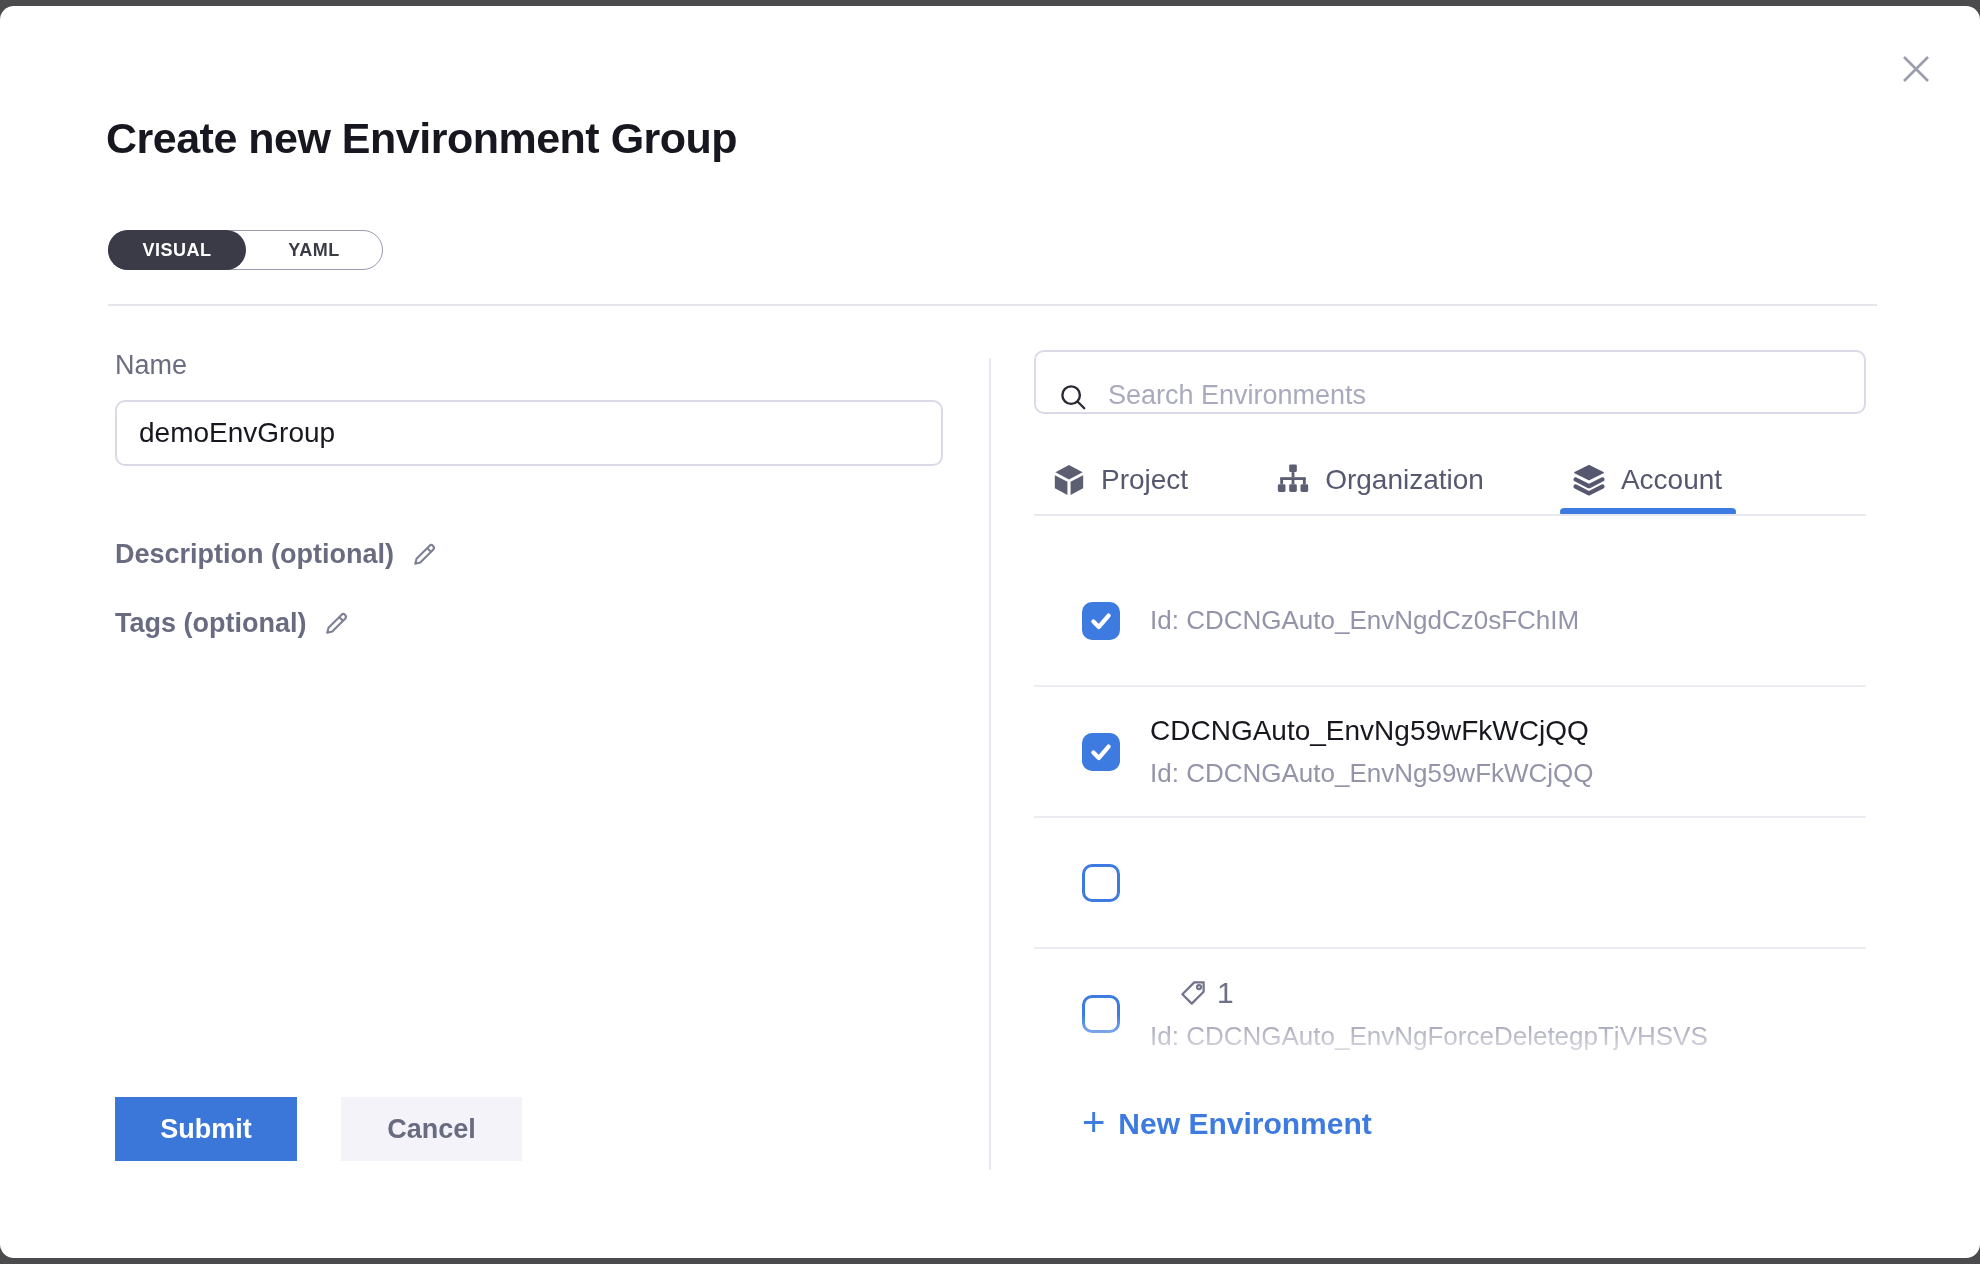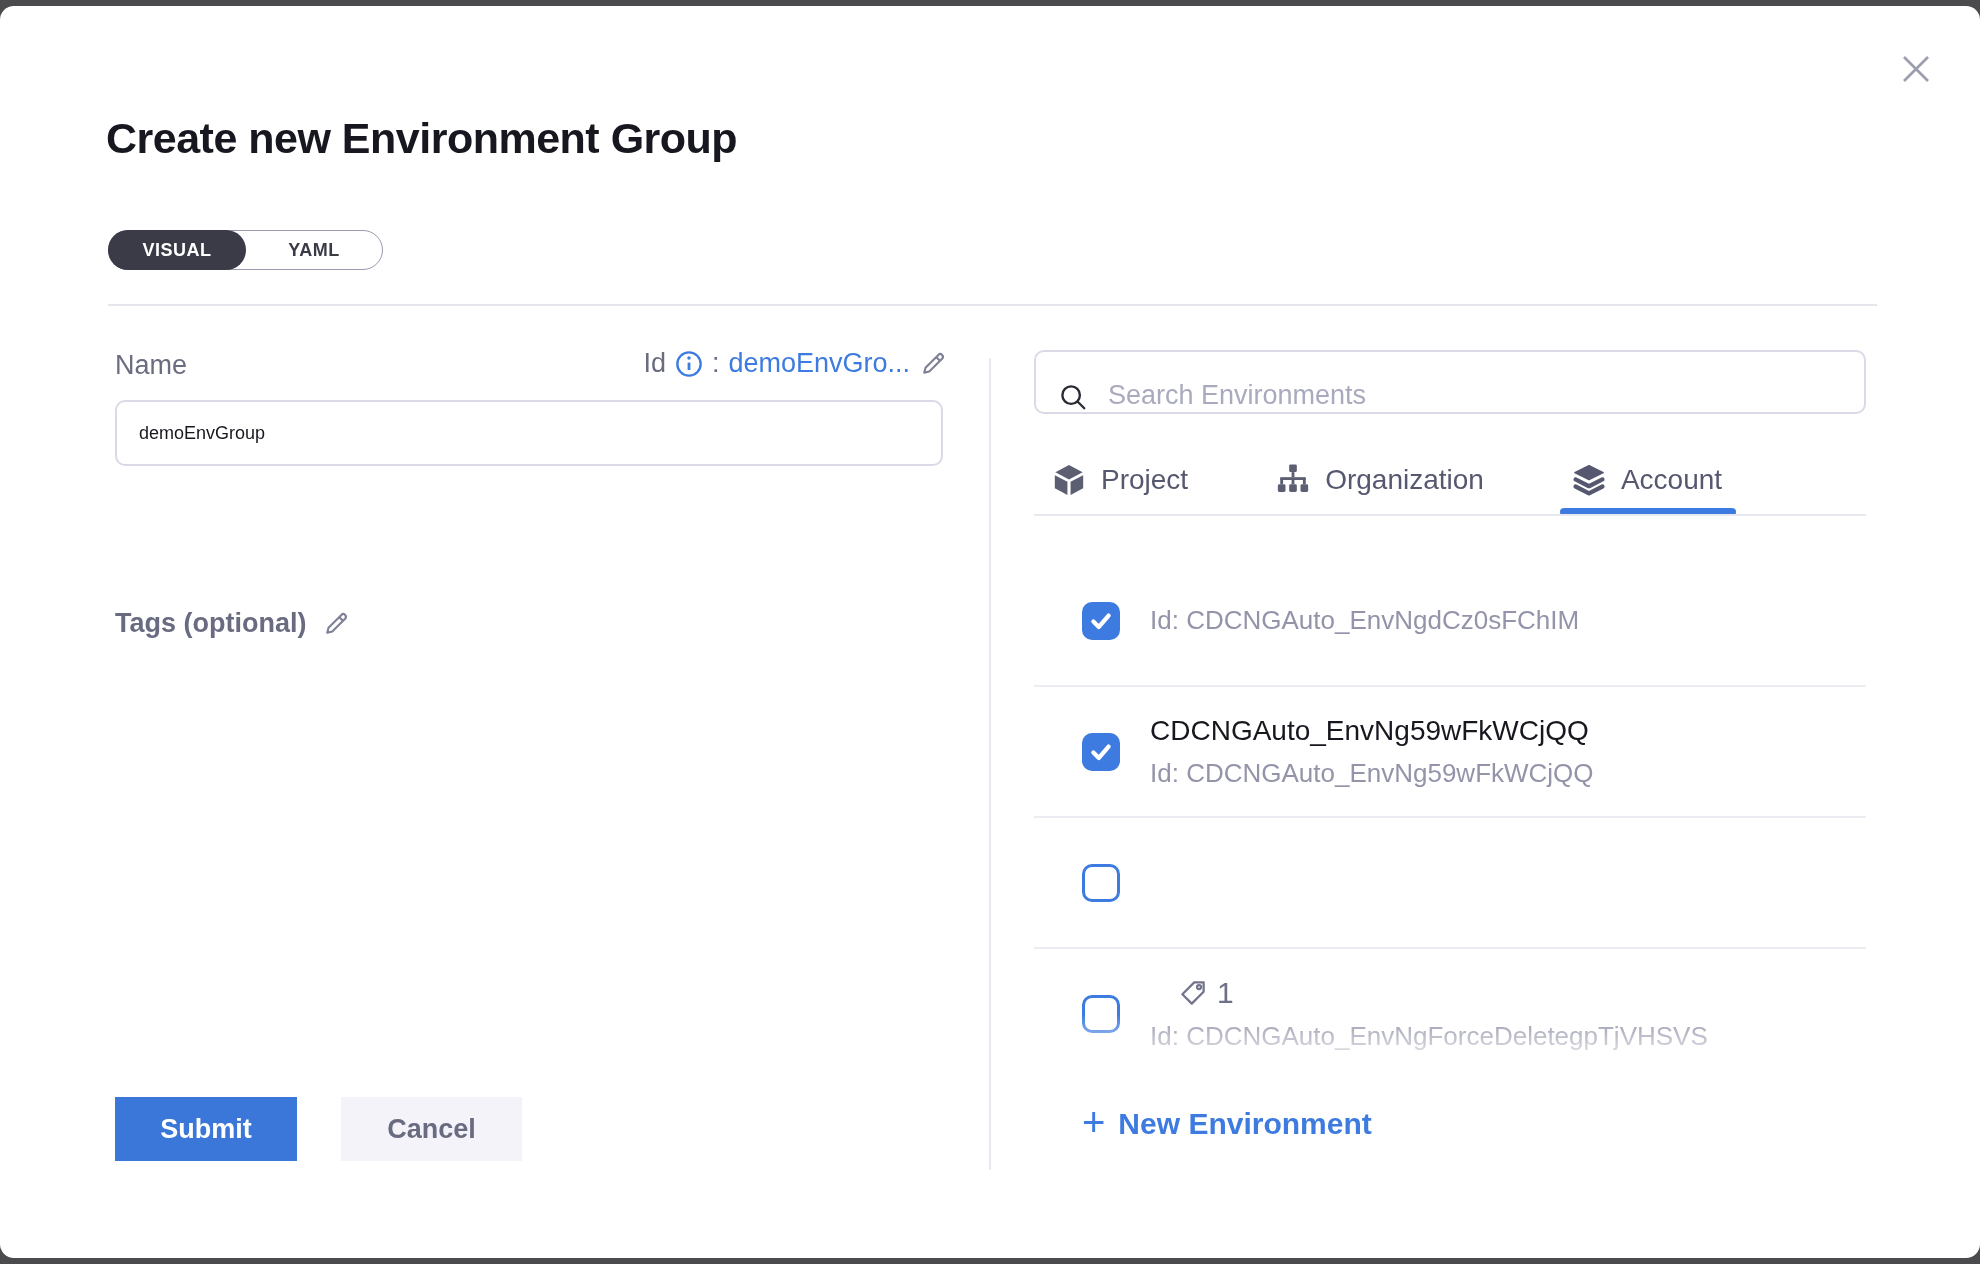--- a/index.html
+++ b/index.html
@@ -22,21 +22,21 @@
   .v-divider{position:absolute;left:989px;top:352px;width:2px;height:812px;background:#e8e8f0;}
   
   .name-label{position:absolute;left:115px;top:344px;font-size:27px;color:#6a6c80;}
   .id-row{position:absolute;left:585px;top:342px;width:362px;display:flex;align-items:center;
     justify-content:flex-end;gap:9px;font-size:27px;}
   .id-row .id-word{color:#6a6c80;}
   .id-row .id-colon{color:#6a6c80;}
   .id-row .id-link{color:#3d7be0;cursor:pointer;}
   .icon-sm{width:28px;height:28px;display:block;}
   .name-input{position:absolute;left:115px;top:394px;width:828px;height:66px;box-sizing:border-box;
-    border:2px solid #d9dae6;border-radius:10px;font-size:18px;color:#17171f;
+    border:2px solid #d9dae6;border-radius:10px;font-size:28px;color:#17171f;
     padding:0 0 0 22px;outline:none;font-family:"Liberation Sans",sans-serif;background:#fff;}
   .opt-row{position:absolute;display:flex;align-items:center;gap:16px;
     font-size:27px;font-weight:700;color:#696b80;}
   .opt-desc{left:115px;top:533px;}
   .opt-tags{left:115px;top:602px;}
   .pencil{color:#7e8095;cursor:pointer;}
   
   .btn{position:absolute;top:1091px;height:64px;border:none;border-radius:0;
     font-size:27px;font-weight:700;cursor:pointer;font-family:"Liberation Sans",sans-serif;}
   .btn-submit{left:115px;width:182px;background:#3b77d8;color:#ffffff;}
@@ -97,41 +97,32 @@
   <div class="toggle">
     <div class="seg active">VISUAL</div>
     <div class="seg">YAML</div>
   </div>
 
   <div class="top-divider"></div>
   <div class="v-divider"></div>
 
   <div class="name-label">Name</div>
 
-  <div class="id-row">
-    <span class="id-word">Id</span>
-    <span style="display:flex;">
-      <svg class="icon-sm" viewBox="0 0 24 24" fill="none">
-        <circle cx="12" cy="12" r="10" stroke="#3d7be0" stroke-width="2"></circle>
-        <line x1="12" y1="10.8" x2="12" y2="17.2" stroke="#3d7be0" stroke-width="2.4"></line>
-        <circle cx="12" cy="6.9" r="1.5" fill="#3d7be0"></circle>
-      </svg>
-    </span>
-    <span class="id-colon">:</span>
-    <span class="id-link">demoEnvGro...</span>
+
+  <input class="name-input" type="text" value="demoEnvGroup" style="">
+
+  <div class="opt-row opt-desc">
+    <span>Description (optional)</span>
     <span class="pencil" style="display:flex;">
       <svg class="icon-sm" viewBox="0 0 24 24" fill="none" stroke="currentColor" stroke-width="1.8" stroke-linejoin="round">
         <path d="M4.5 19.5 L5.6 15.2 L16.6 4.2 A2.15 2.15 0 0 1 19.8 7.4 L8.8 18.4 Z"></path>
         <line x1="14.7" y1="6.1" x2="17.9" y2="9.3"></line>
       </svg>
     </span>
   </div>
-
-  <input class="name-input" type="text" value="demoEnvGroup" style="">
-
 
   <div class="opt-row opt-tags">
     <span>Tags (optional)</span>
     <span class="pencil" style="display:flex;">
       <svg class="icon-sm" viewBox="0 0 24 24" fill="none" stroke="currentColor" stroke-width="1.8" stroke-linejoin="round">
         <path d="M4.5 19.5 L5.6 15.2 L16.6 4.2 A2.15 2.15 0 0 1 19.8 7.4 L8.8 18.4 Z"></path>
         <line x1="14.7" y1="6.1" x2="17.9" y2="9.3"></line>
       </svg>
     </span>
   </div>

